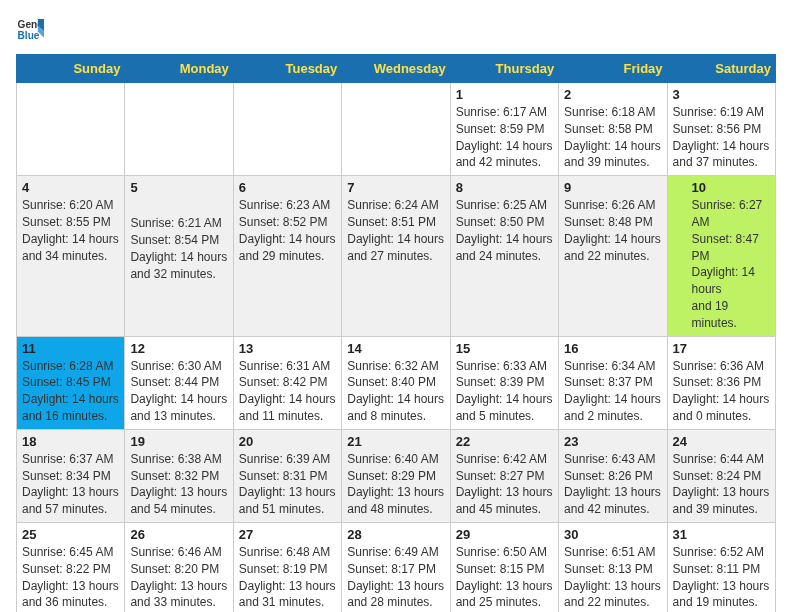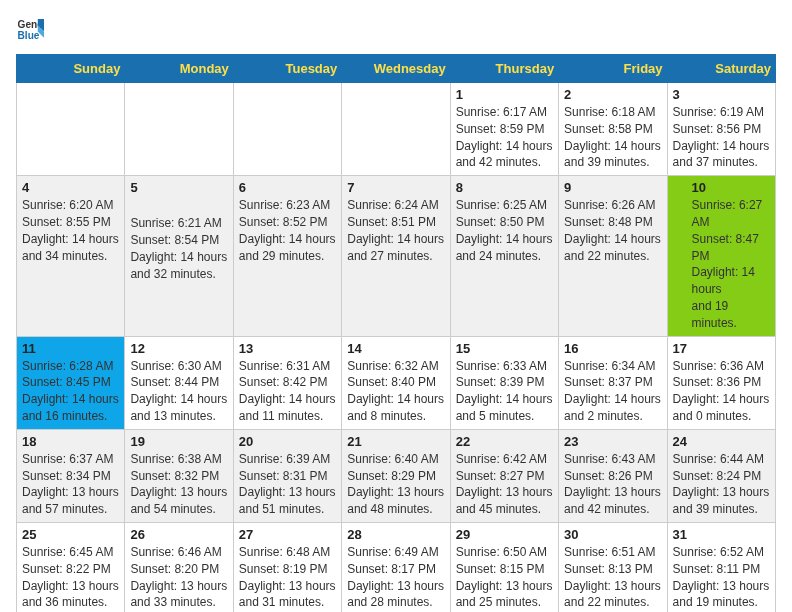--- a/index.html
+++ b/index.html
@@ -177,21 +177,21 @@
 Daylight: 14 hours
 and 24 minutes.</div>
         </td>
         <td style="background: rgb(240, 240, 240);">
           <span class="day-number">9</span>
           <div class="day-info" style="white-space: pre-line;">Sunrise: 6:26 AM
 Sunset: 8:48 PM
 Daylight: 14 hours
 and 22 minutes.</div>
         </td>
-        <td style="background: #84cc16; padding-left: 24px;">
+        <td style="background: #bef264; padding-left: 24px;">
           <span class="day-number">10</span>
           <div class="day-info" style="white-space: pre-line;">Sunrise: 6:27 AM
 Sunset: 8:47 PM
 Daylight: 14 hours
 and 19 minutes.</div>
         </td>
       </tr>
       <tr>
         <td style="background: #0ea5e9;">
           <span class="day-number">11</span>

